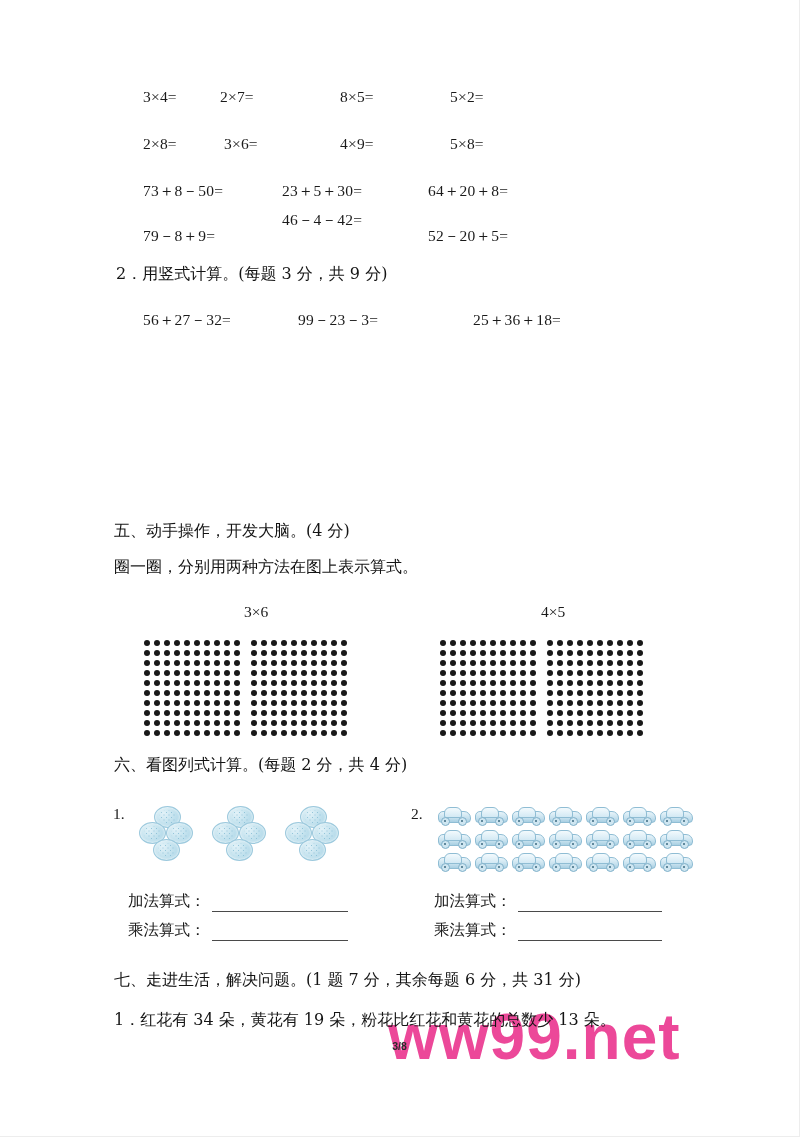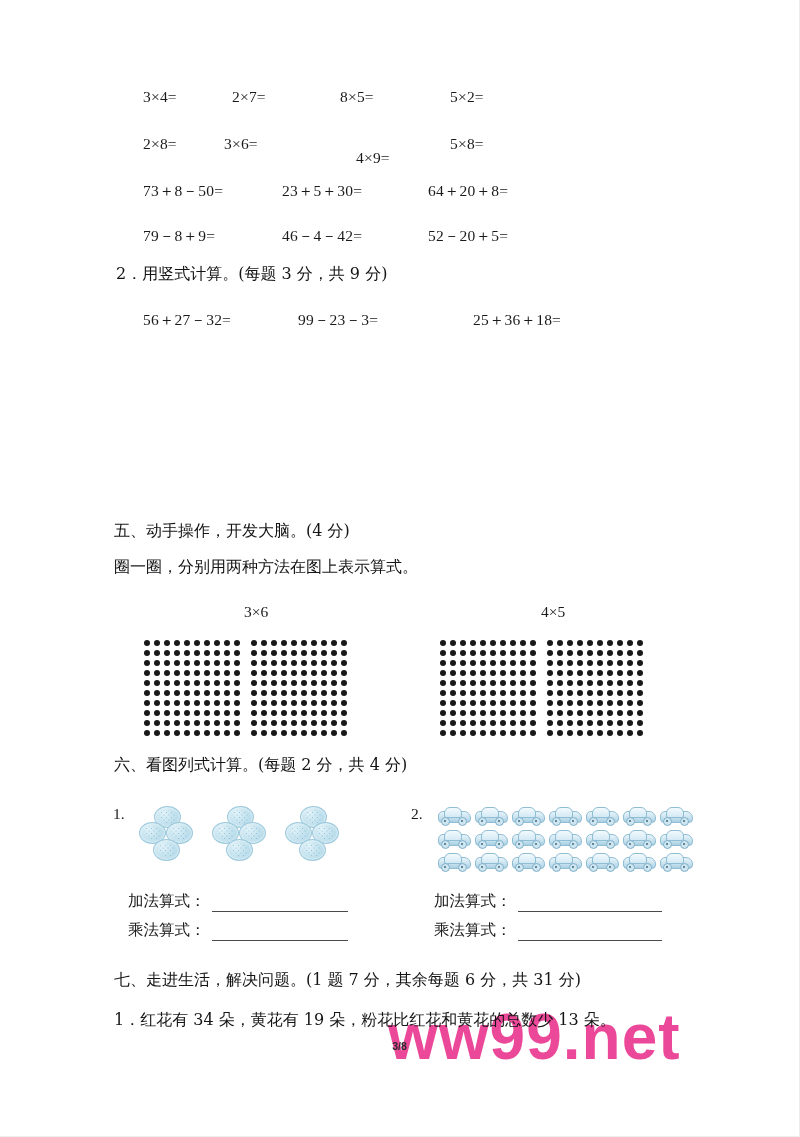--- a/index.html
+++ b/index.html
@@ -189,35 +189,35 @@
 
 <div id="page">
 
   <div class="watermark">ww99.net</div>
 
   <div class="content">
 
     <div>
 
       <div class="expr" style="left:143px; top:88px;">3×4=</div>
-      <div class="expr" style="left:232px; top:88px;">2×7=</div>
+      <div class="expr" style="left:220px; top:88px;">2×7=</div>
       <div class="expr" style="left:340px; top:88px;">8×5=</div>
       <div class="expr" style="left:450px; top:88px;">5×2=</div>
 
       <div class="expr" style="left:143px; top:135px;">2×8=</div>
       <div class="expr" style="left:224px; top:135px;">3×6=</div>
-      <div class="expr" style="left:340px; top:149px;margin-left:16px;">4×9=</div>
+      <div class="expr" style="left:340px; top:135px;">4×9=</div>
       <div class="expr" style="left:450px; top:135px;">5×8=</div>
 
       <div class="expr" style="left:143px; top:181px;">73＋8－50=</div>
       <div class="expr" style="left:282px; top:181px;">23＋5＋30=</div>
       <div class="expr" style="left:428px; top:181px;">64＋20＋8=</div>
 
       <div class="expr" style="left:143px; top:226px;">79－8＋9=</div>
-      <div class="expr" style="left:282px; top:226px;">46－4－42=</div>
+      <div class="expr" style="left:282px; top:210px;">46－4－42=</div>
       <div class="expr" style="left:428px; top:226px;">52－20＋5=</div>
     </div>
 
     <div class="heading" style="left:116px; top:264px;">2．用竖式计算。(每题 3 分，共 9 分)</div>
 
     <div class="expr" style="left:143px; top:310px;">56＋27－32=</div>
     <div class="expr" style="left:298px; top:310px;">99－23－3=</div>
     <div class="expr" style="left:473px; top:310px;">25＋36＋18=</div>
 
     <div class="heading" style="left:114px; top:521px;">五、动手操作，开发大脑。(4 分)</div>

